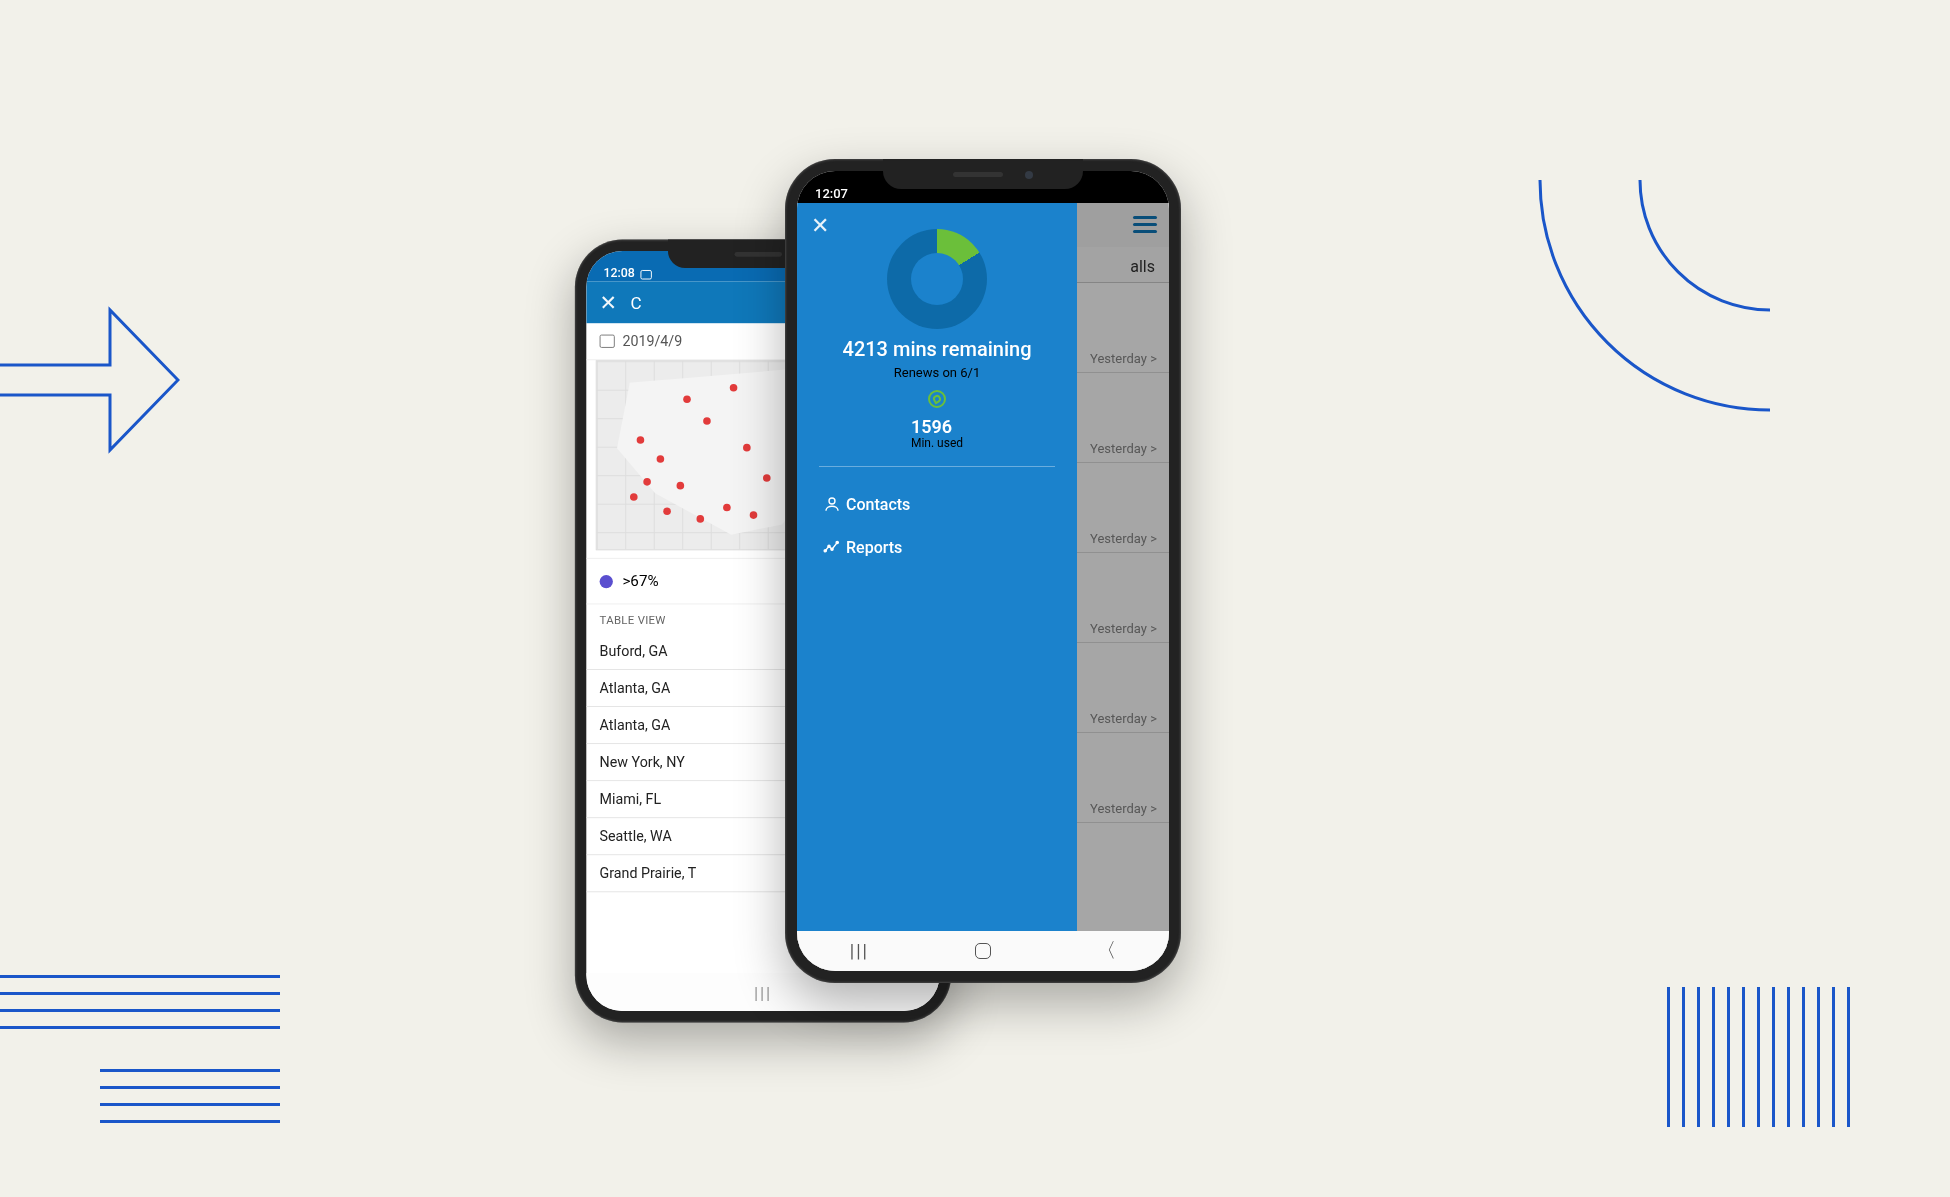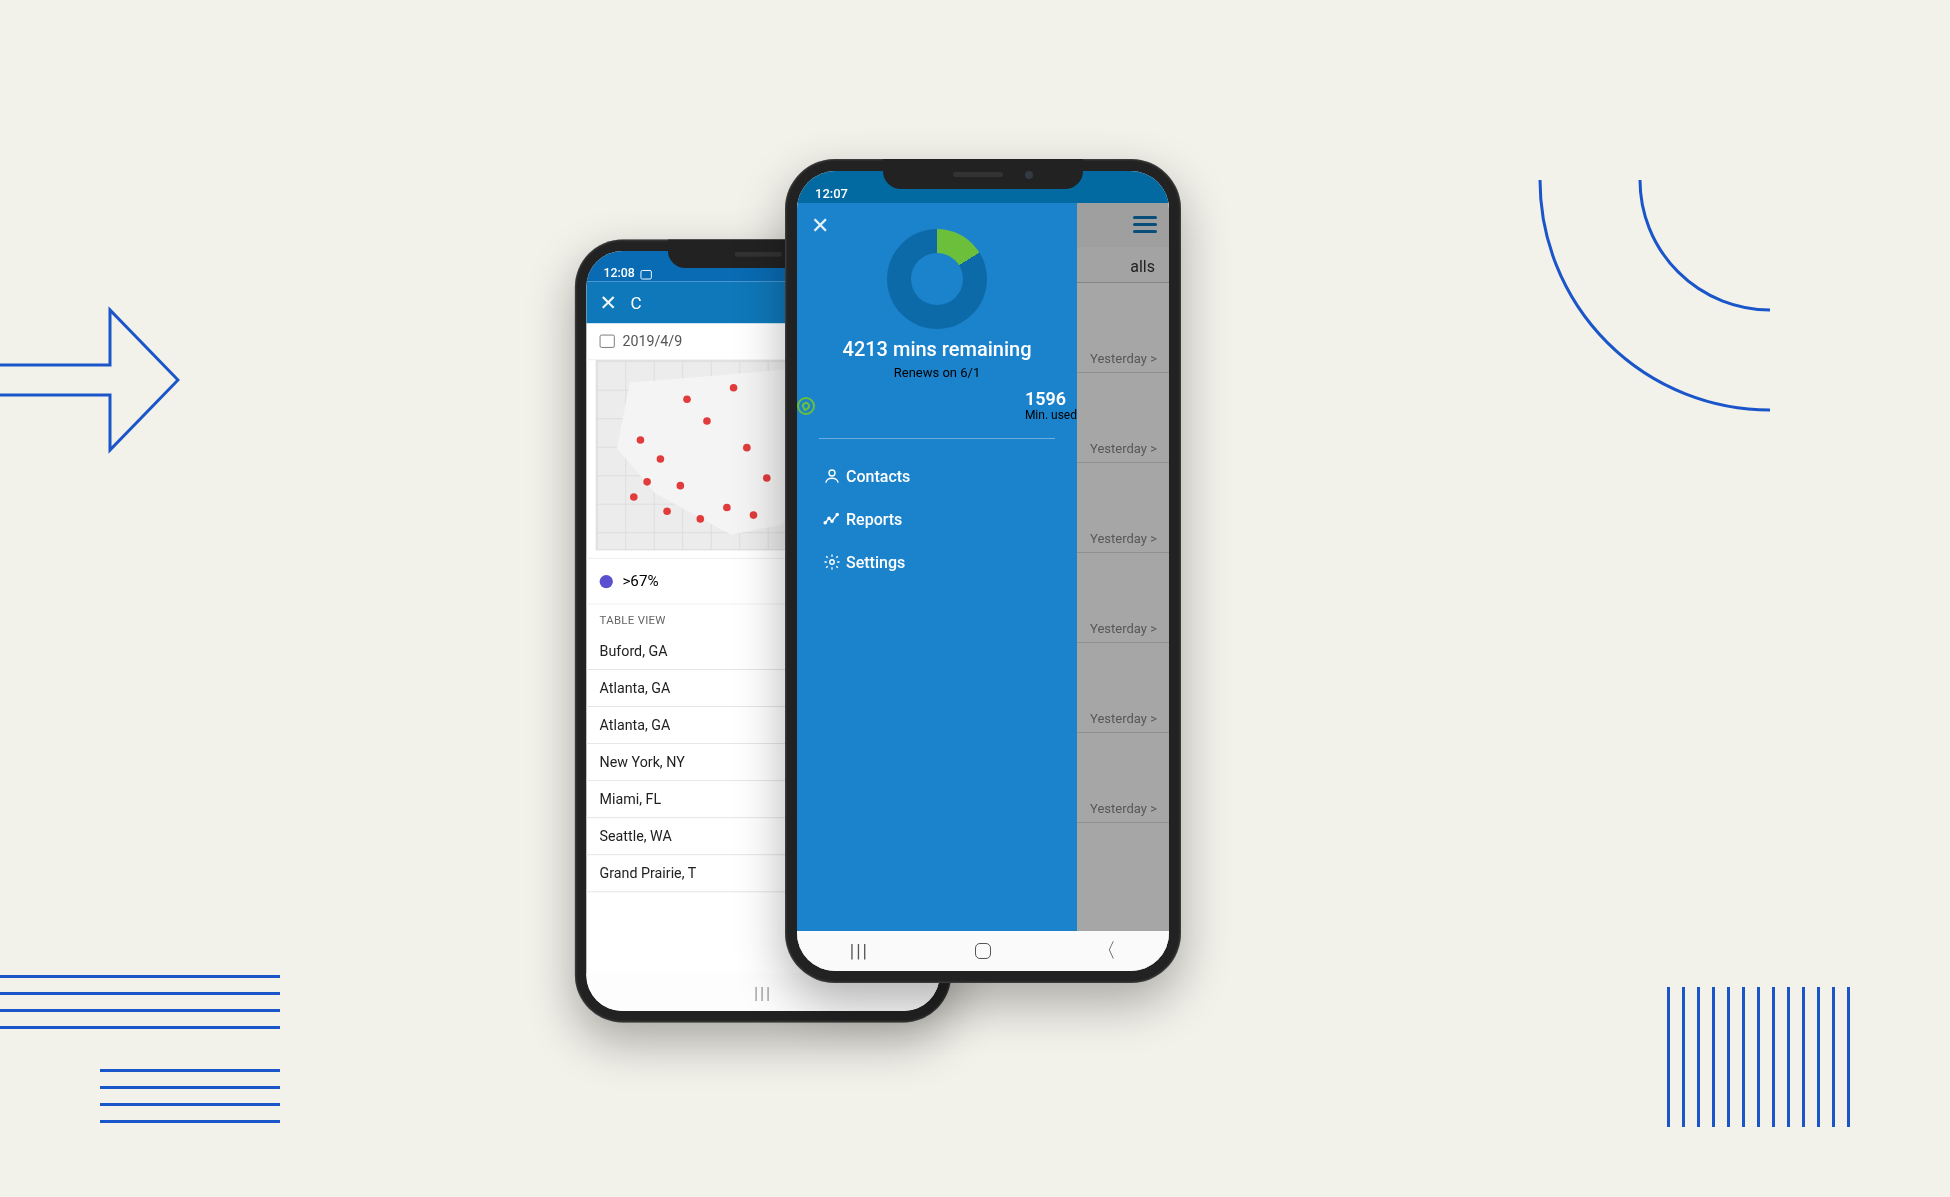--- a/index.html
+++ b/index.html
@@ -67,36 +67,36 @@
   .map .state-grid{ position:absolute; inset:0; background-image: linear-gradient(#ddd 1px, transparent 1px), linear-gradient(90deg, #ddd 1px, transparent 1px); background-size: 30px 30px;}
   .map .usa{ position:absolute; inset:8px; background:#f4f4f4; clip-path: polygon(8% 8%, 60% 0%, 78% 6%, 84% 22%, 80% 44%, 64% 70%, 56% 90%, 40% 96%, 28% 84%, 16% 72%, 4% 46%);}
   .map .dot{ position:absolute; width:8px; height:8px; background:#e23b3b; border-radius:50%;}
   .legend { padding:14px; display:flex; align-items:center; gap:10px; border-top:1px solid #eee; border-bottom:1px solid #eee; margin-top:8px;}
   .legend .bullet{ width:14px;height:14px;border-radius:50%; background:#5a4fcf;}
   .section-hdr { padding:10px 14px 6px; font-size:12px; color:#666; letter-spacing:0.3px;}
   .tbl .cell { padding:10px 14px; border-bottom:1px solid #e4e4e4; font-size:15px; color:#222;}
   .navbar{ position:absolute; bottom:0; left:0; right:0; height:40px; background:#fdfdfd; display:flex; align-items:center; justify-content:space-around; color:#999; font-size:18px;}
 
   
-  .front .statusbar{ background:#0369a1;}
+  .front .statusbar{ background:#000000;}
   .front .body{ position:relative; height:calc(100% - 32px);}
   .front .underlay{ position:absolute; inset:0; background:#fff;}
   .under-top{ height:44px; background:#f5f5f5; display:flex; align-items:center; justify-content:flex-end; padding:0 12px;}
   .hamburger{ display:flex; flex-direction:column; gap:4px;}
   .hamburger span{ width:24px; height:3px; background:#0f78ba; border-radius:2px;}
   .under-calls-head{ padding:10px 14px 6px; font-size:16px; background:#fbfbfb; border-bottom:1px solid #ccc; text-align:right; color:#333;}
   .under-row{ height:90px; border-bottom:1px solid #ddd; display:flex; align-items:flex-end; justify-content:flex-end; padding:0 12px 6px; font-size:13px; color:#888; background:#fff;}
   .scrim{ position:absolute; inset:0; background:rgba(0,0,0,0.35);}
   .drawer{ position:absolute; top:0; left:0; bottom:40px; width:280px; background:#1b82cc; color:#fff; padding:16px 0 0 0;}
   .drawer .close{ position:absolute; top:10px; left:14px; font-size:22px; opacity:0.9; font-weight:300;}
   .donut{ width:100px; height:100px; margin:10px auto 6px; border-radius:50%; background: conic-gradient(#6bbf3a 0 58deg, #0d6aa8 58deg 360deg); position:relative;}
   .donut::after{ content:''; position:absolute; inset:24px; background:#1b82cc; border-radius:50%;}
   .remaining{ text-align:center; font-size:20px; font-weight:500; margin-top:8px;}
   .renews{ text-align:center; font-size:13px; color:#000000; margin-top:4px;}
-  .used-row{ display:flex; align-items:center; justify-content:space-between; margin-top:10px;}
+  .used-row{ display:flex; align-items:center; justify-content:flex-end; gap:10px; margin-top:10px;flex-direction:column;}
   .phone-ico{ width:18px; height:18px; border:2px solid #6bbf3a; border-radius:50%; position:relative;}
   .phone-ico::after{content:''; position:absolute; inset:3px; border:2px solid #6bbf3a; border-radius:50% 50% 50% 0; transform:rotate(-30deg);}
   .used-col{ text-align:left;}
   .used-col .n{ font-size:18px; font-weight:600; line-height:1;}
   .used-col .l{ font-size:12px; color:#000000;}
   .drawer hr{ border:none; border-top:1px solid rgba(255,255,255,0.35); margin:16px 22px;}
   .menu-item{ display:flex; align-items:center; gap:5px; padding:12px 26px; font-size:16px; font-weight:500;}
   .mi-ico{ width:18px; height:18px; display:inline-flex; align-items:center; justify-content:center;}
   .mi-ico svg{ width:18px; height:18px; stroke:#fff; fill:none; stroke-width:1.8;}
   .front .navbar{ background:#fafafa; color:#555;}
@@ -263,29 +263,20 @@
                 <svg viewBox="0 0 24 24">
                   <path d="M3 17l5-6 4 4 7-9"></path>
                   <circle cx="3" cy="17" r="1.5" fill="#fff"></circle>
                   <circle cx="8" cy="11" r="1.5" fill="#fff"></circle>
                   <circle cx="12" cy="15" r="1.5" fill="#fff"></circle>
                   <circle cx="19" cy="6" r="1.5" fill="#fff"></circle>
                 </svg>
               </span>
             <span>Reports</span>
           </div>
-          <div class="menu-item">
-            <span class="mi-ico">
-                <svg viewBox="0 0 24 24">
-                  <circle cx="12" cy="12" r="3"></circle>
-                  <path d="M12 2v3M12 19v3M4.2 4.2l2.1 2.1M17.7 17.7l2.1 2.1M2 12h3M19 12h3M4.2 19.8l2.1-2.1M17.7 6.3l2.1-2.1"></path>
-                </svg>
-              </span>
-            <span>Settings</span>
-          </div>
         </div>
 
         <div class="navbar">
           <span class="ln">|||</span>
           <span class="sq"></span>
           <span class="bk">〈</span>
         </div>
       </div>
     </div>
   </div>

